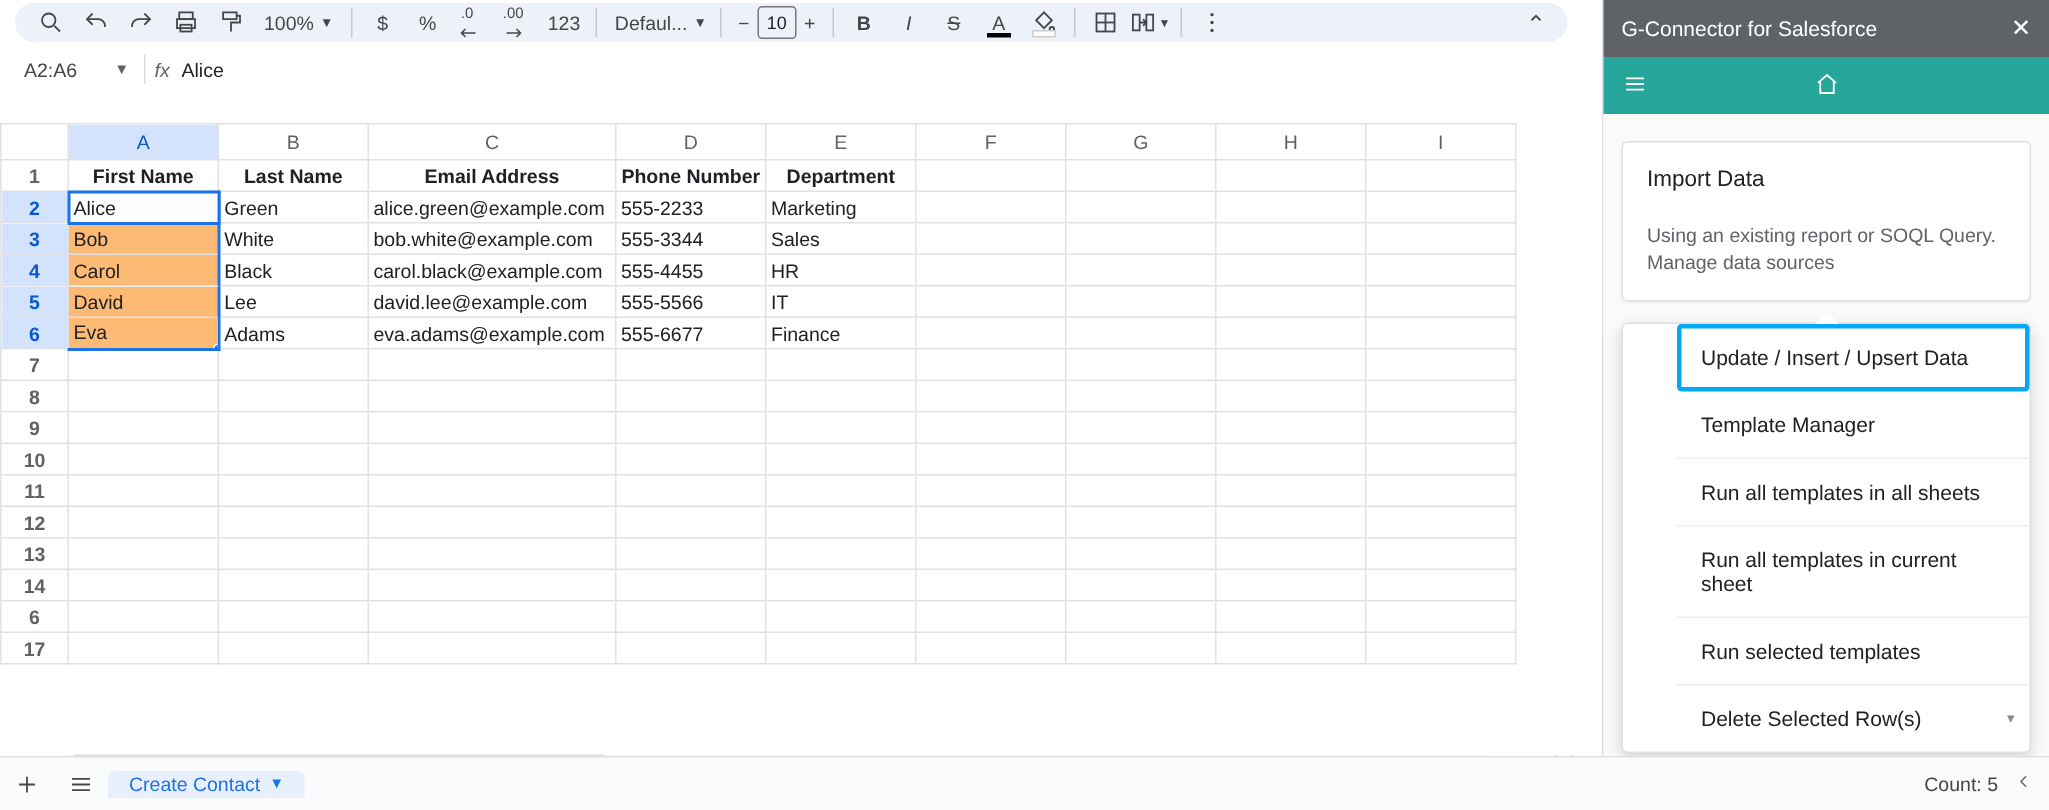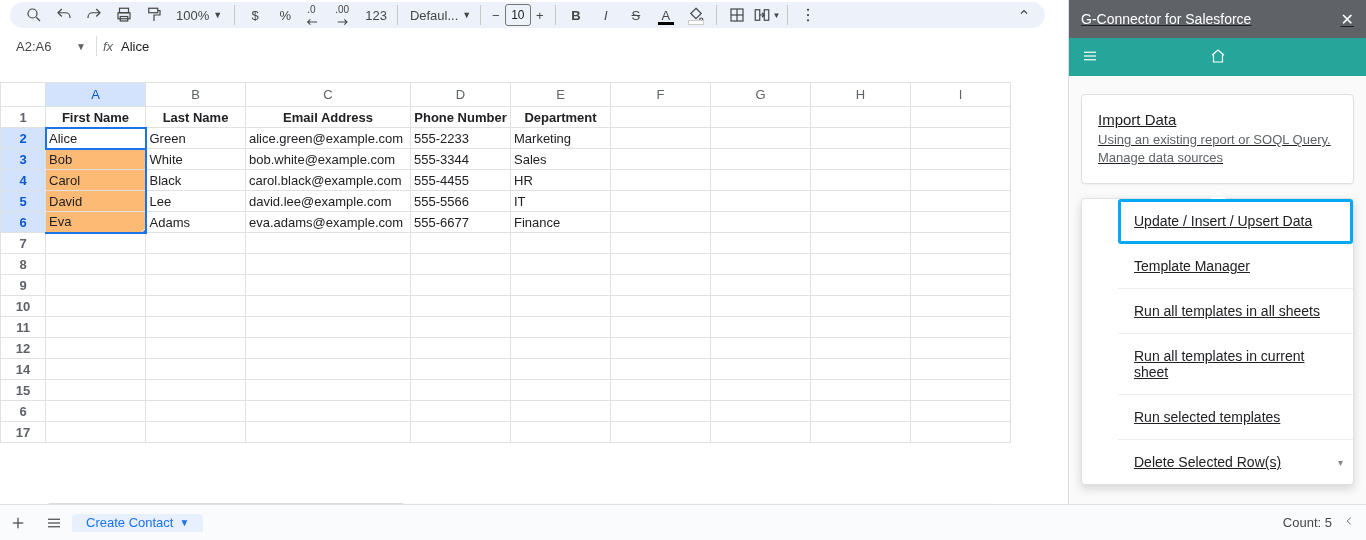--- a/index.html
+++ b/index.html
@@ -64,29 +64,29 @@
   .tabs-bar .tab-icon { width:36px; height:36px; display:flex; align-items:center; justify-content:center; color:#444746; cursor:pointer; }
   .sheet-tab { height:18px; padding: 0 14px; display:flex; align-items:center; gap:6px; color:#1a73e8; font-weight:500; background:#e8f0fe; border-radius:4px 4px 0 0; cursor:pointer; }
   .sheet-tab .dd { font-size:10px; }
 
   
   .right-footer { position:absolute; bottom:0; right:0; width:304px; height:36px; display:flex; align-items:center; justify-content:flex-end; padding-right:10px; gap:10px; background:#f9fbfd; border-top:1px solid #e0e0e0; }
   .right-footer .count { font-size:13px; color:#444746; }
   .right-footer .chev { color:#5f6368; cursor:pointer; }
 
   
-  .addon-panel { position:absolute; top:0; right:0; width:298px; bottom:36px; background:#fff; border-left:1px solid #dadce0; display:flex; flex-direction:column;text-decoration:underline; }
+  .addon-panel { position:absolute; top:0; right:0; width:298px; bottom:36px; background:#fff; border-left:1px solid #dadce0; display:flex; flex-direction:column; }
   .addon-title { height:38px; background:#5f6368; color:#fff; display:flex; align-items:center; padding:0 12px; font-weight:500; font-size:14px; }
   .addon-title .close { margin-left:auto; cursor:pointer; font-size:16px; }
   .addon-sub { height:38px; background:#26a69a; display:flex; align-items:center; padding:0 12px; color:#fff; }
   .addon-sub .menu { cursor:pointer; }
   .addon-sub .home { margin:0 auto; cursor:pointer; }
   .addon-body { flex:1; padding: 18px 12px; background:#fafafa; overflow:hidden; }
   .card { background:#fff; border:1px solid #e0e0e0; border-radius:4px; margin-bottom:14px; padding:16px; box-shadow:0 1px 2px rgba(0,0,0,0.05); }
-  .card .heading { font-size:15px; font-weight:500; margin-bottom:3px; }
+  .card .heading { font-size:15px; font-weight:500; margin-bottom:20px; }
   .card .sub { font-size:13px; color:#5f6368; line-height:1.4; }
   .menu-card { background:#fff; border:1px solid #e0e0e0; border-radius:4px; box-shadow:0 4px 10px rgba(0,0,0,0.15); position:relative; }
   .menu-card::before { content:""; position:absolute; top:-8px; left:50%; margin-left:-8px; width:0; height:0; border-left:8px solid transparent; border-right:8px solid transparent; border-bottom:8px solid #fff; }
   .menu-item { padding: 14px 16px; font-size:14px; border-bottom:1px solid #eee; cursor:pointer; position:relative;margin-left:36px; }
   .menu-item:last-child { border-bottom:none; }
   .menu-item.highlighted { outline:3px solid #03a9f4; outline-offset:-3px; border-radius:3px; }
   .menu-item .dd-ind { position:absolute; right:10px; top:50%; transform:translateY(-50%); font-size:10px; color:#888; }
 
   svg { width:18px; height:18px; fill:none; stroke:currentColor; stroke-width:1.6; }
 </style>
@@ -369,33 +369,33 @@
           <td></td>
           <td></td>
           <td></td>
           <td></td>
           <td></td>
           <td></td>
           <td></td>
           <td></td>
         </tr>
         <tr>
+          <th class="rowhdr">13</th>
+          <td></td>
+          <td></td>
+          <td></td>
+          <td></td>
+          <td></td>
+          <td></td>
+          <td></td>
+          <td></td>
+          <td></td>
+        </tr>
+        <tr>
           <th class="rowhdr">14</th>
-          <td></td>
-          <td></td>
-          <td></td>
-          <td></td>
-          <td></td>
-          <td></td>
-          <td></td>
-          <td></td>
-          <td></td>
-        </tr>
-        <tr>
-          <th class="rowhdr">15</th>
           <td></td>
           <td></td>
           <td></td>
           <td></td>
           <td></td>
           <td></td>
           <td></td>
           <td></td>
           <td></td>
         </tr>

